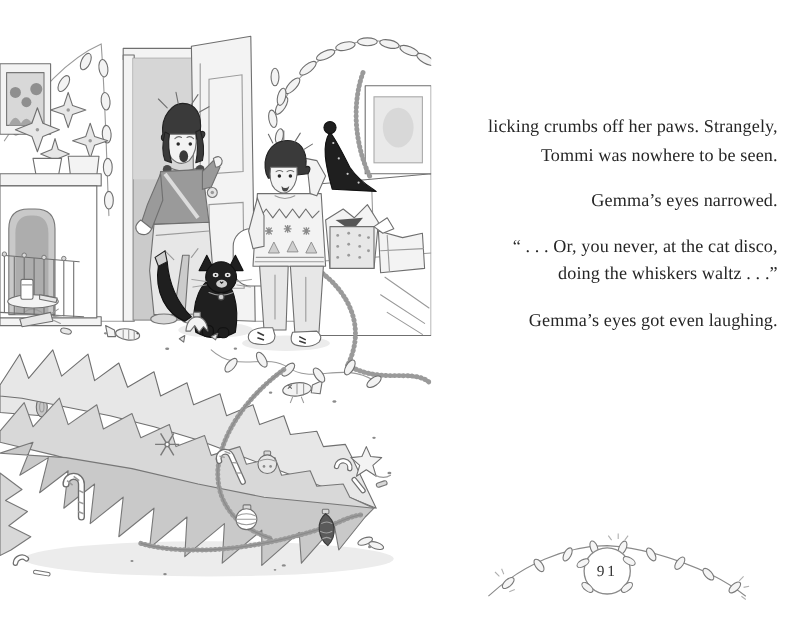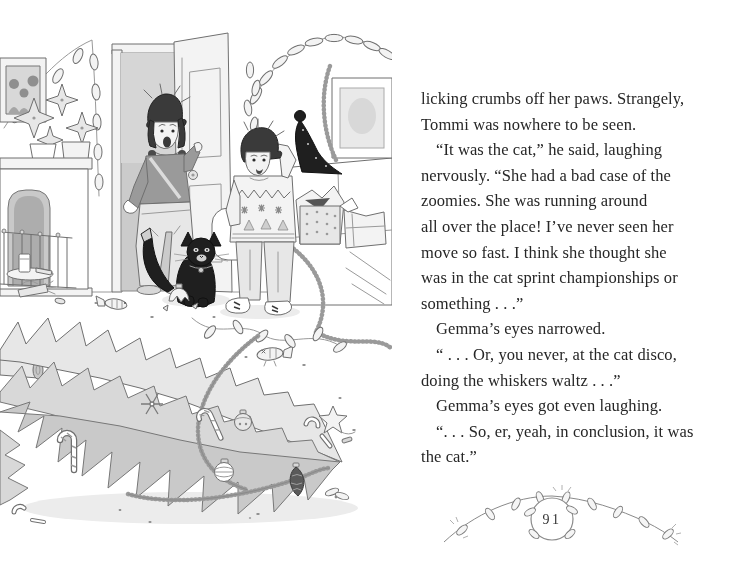--- a/index.html
+++ b/index.html
@@ -7,21 +7,21 @@
     width:731px;height:561px;position:relative;overflow:hidden;
     background:#ffffff;font-family:"Liberation Serif",serif;
   }
   .illustration{position:absolute;left:0;top:0;width:392px;height:561px;}
   .illustration svg{display:block;}
   .text-column{
     position:absolute;left:421px;top:86px;width:302px;
     color:#262626;font-size:16.5px;line-height:25.6px;
     letter-spacing:.1px;
   }
-  .para{margin:0;white-space:pre;}
+  .para{margin:16px;white-space:pre;text-align:right;}
   .para.ind{text-indent:15px;}
   .footer-ornament{position:absolute;left:438px;top:472px;width:264px;height:84px;}
   .footer-ornament svg{display:block;}
   .pg-num{font-family:"Liberation Serif",serif;font-size:14px;letter-spacing:2.5px;fill:#333333;}
   
   .ln{stroke:#6f6f6f;stroke-width:1;fill:none;stroke-linecap:round;stroke-linejoin:round;}
   .ln2{stroke:#9a9a9a;stroke-width:1;fill:none;stroke-linecap:round;}
   .f0{fill:#ffffff;stroke:#6f6f6f;stroke-width:1;stroke-linejoin:round;}
   .f1{fill:#f3f3f3;stroke:#6f6f6f;stroke-width:1;stroke-linejoin:round;}
   .f2{fill:#e7e7e7;stroke:#6f6f6f;stroke-width:1;stroke-linejoin:round;}
@@ -427,33 +427,24 @@
       <ellipse class="f1" cx="342" cy="496" rx="7" ry="3" transform="rotate(18 342 496)"></ellipse>
       <circle cx="336" cy="497" r="1.4" fill="#8a8a8a"></circle>
     </g>
   </g>
 </svg>
 </div>
 
 <div class="text-column">
   <p class="para">licking crumbs off her paws. Strangely,
 Tommi was nowhere to be seen.</p>
-  <p class="para ind">“It was the cat,” he said, laughing
-nervously. “She had a bad case of the
-zoomies. She was running around
-all over the place! I’ve never seen her
-move so fast. I think she thought she
-was in the cat sprint championships or
-something . . .”</p>
   <p class="para ind">Gemma’s eyes narrowed.</p>
   <p class="para ind">“ . . . Or, you never, at the cat disco,
 doing the whiskers waltz . . .”</p>
   <p class="para ind">Gemma’s eyes got even laughing.</p>
-  <p class="para ind">“. . . So, er, yeah, in conclusion, it was
-the cat.”</p>
 </div>
 
 <div class="footer-ornament">
 <svg width="264" height="84" viewBox="0 0 264 84" xmlns="http://www.w3.org/2000/svg">
   <g>
     <path d="M6,70 C36,42 76,24 114,24 C150,26 182,38 208,50 C220,56 230,62 240,70" class="tinsel2" stroke="#8a8a8a"></path>
     <g fill="#f5f5f5" stroke="#7a7a7a" stroke-width="1">
       <ellipse cx="24" cy="58" rx="3.2" ry="6.5" transform="rotate(48 24 58)"></ellipse>
       <ellipse cx="52" cy="42" rx="3.2" ry="6.5" transform="rotate(-35 52 42)"></ellipse>
       <ellipse cx="78" cy="32" rx="3.2" ry="6.5" transform="rotate(28 78 32)"></ellipse>

